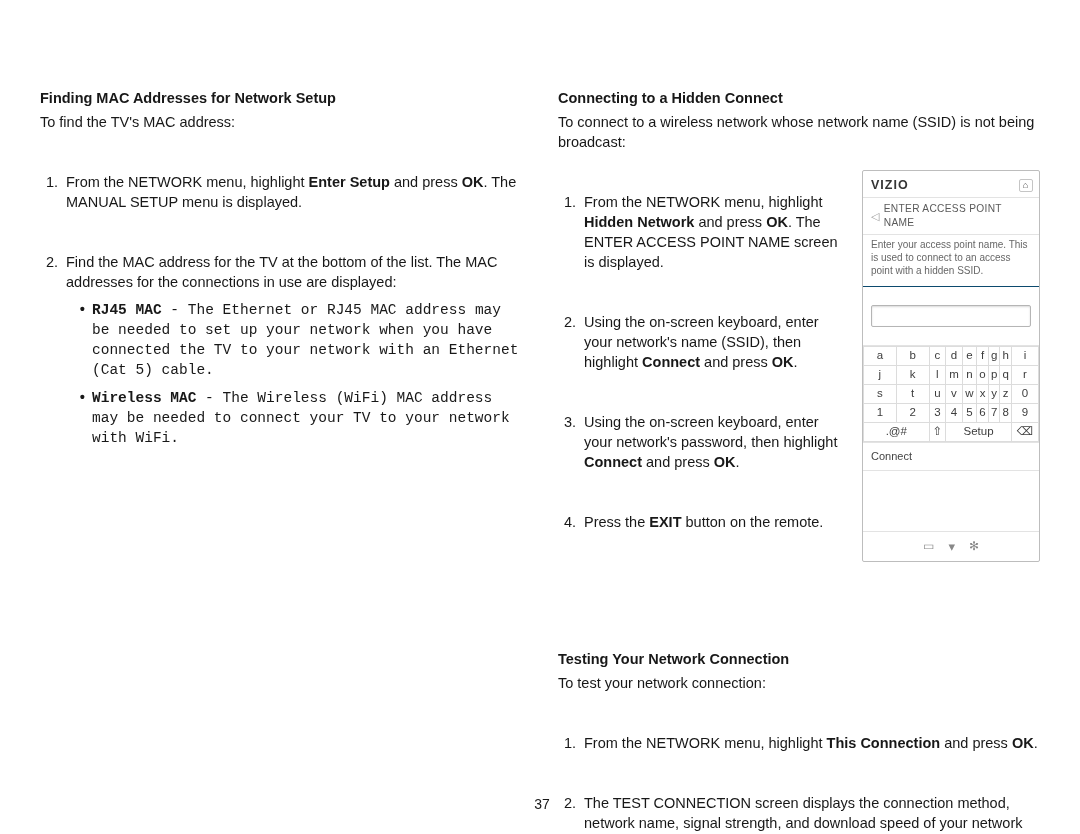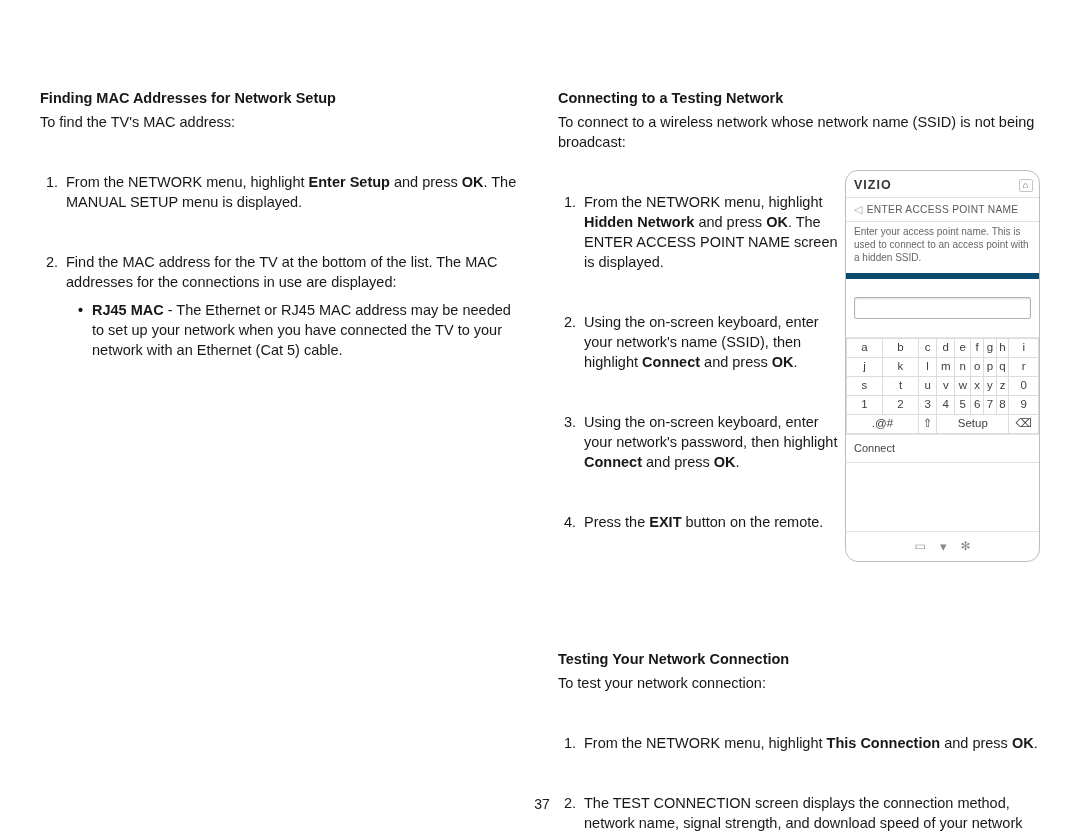--- a/index.html
+++ b/index.html
@@ -15,34 +15,34 @@
     position: relative;
   }
   .columns { display: flex; gap: 36px; }
   .left-col { width: 488px; }
   .right-col { width: 488px; position: relative; }
   h3 { font-weight: 700; font-size: 14.5px; margin-bottom: 4px; }
   p { margin-bottom: 12px; }
   ol { list-style: decimal; padding-left: 22px; margin-bottom: 12px; }
   ol > li { margin-bottom: 8px; padding-left: 4px; margin-top: 40px; }
   ul.sub { list-style: none; padding-left: 12px; margin-top: 8px; }
-  ul.sub > li { position: relative; padding-left: 14px; margin-bottom: 8px; }
+  ul.sub > li { position: relative; padding-left: 14px; margin-bottom: 8px; font-family: Liberation Mono, monospace; }
   ul.sub > li::before { content: "•"; position: absolute; left: 0; top: 0; font-weight: 700; }
   .narrow-ol { width: 280px; }
   .page-num { position: absolute; bottom: 20px; left: 4px; right: 0; text-align: center; font-size: 14px; }
 
   
   .vizio-box {
     position: absolute;
     top: 82px;
     right: 0px;
-    width: 195px;
+    width: 178px;
     height: 392px;
     border: 1px solid #bdbdbd;
-    border-radius: 13px;
+    border-radius: 2px;
     font-family: Arial, Helvetica, sans-serif;
     font-size: 11px;
     color: #444;
     background: #fff;
   }
   .vz-header {
     display: flex; align-items: center; justify-content: space-between;
     padding: 6px 6px 3px 8px;
     border-bottom: 1px solid #e3e3e3;
     font-family: Arial Black, Arial, sans-serif;
@@ -56,21 +56,21 @@
     display: flex; align-items: center; justify-content: center; font-size: 9px;
   }
   .vz-title {
     display: flex; align-items: center; gap: 4px;
     padding: 4px 8px; border-bottom: 1px solid #e3e3e3;
     font-size: 10.2px; letter-spacing: .3px; color: #5a5a5a;
   }
   .vz-back { font-size: 11px; color: #999; }
   .vz-hint {
     padding: 4px 8px 8px 8px; font-size: 10px; color: #676767; line-height: 1.28;
-    border-bottom: 6px solid #0c4a6e;
+    border-bottom: 1px solid #0c4a6e;
   }
   .vz-inputwrap { padding: 18px 8px; border-bottom: 1px solid #e3e3e3; }
   .vz-input {
     width: 100%; height: 22px; border: 1px solid #b5b5b5; box-shadow: inset 0 1px 2px rgba(0,0,0,.15);
     border-radius: 2px;
   }
   .vz-kb { border-collapse: collapse; width: 100%; }
   .vz-kb td {
     border: 1px solid #dcdcdc; text-align: center; height: 19px;
     font-size: 11.5px; color: #3d3d3d; vertical-align: middle;
@@ -99,27 +99,30 @@
     <ol>
       <li>
         <span>From the NETWORK menu, highlight </span><b>Enter Setup</b><span> and press </span><b>OK</b><span>. The MANUAL SETUP menu is displayed.</span>
       </li>
       <li>
         <span>Find the MAC address for the TV at the bottom of the list. The MAC addresses for the connections in use are displayed:</span>
         <ul class="sub">
           <li>
             <b>RJ45 MAC</b><span> - The Ethernet or RJ45 MAC address may be needed to set up your network when you have connected the TV to your network with an Ethernet (Cat 5) cable.</span>
           </li>
+          <li>
+            <b>Wireless MAC</b><span> - The Wireless (WiFi) MAC address may be needed to connect your TV to your network with WiFi.</span>
+          </li>
         </ul>
       </li>
     </ol>
   </div>
 
   <div class="right-col">
-    <h3>Connecting to a Testing Network</h3>
+    <h3>Connecting to a Hidden Connect</h3>
     <p>To connect to a wireless network whose network name (SSID) is not being broadcast:</p>
     <ol class="narrow-ol">
       <li>
         <span>From the NETWORK menu, highlight </span><b>Hidden Network</b><span> and press </span><b>OK</b><span>. The ENTER ACCESS POINT NAME screen is displayed.</span>
       </li>
       <li>
         <span>Using the on-screen keyboard, enter your network's name (SSID), then highlight </span><b>Connect</b><span> and press </span><b>OK</b><span>.</span>
       </li>
       <li>
         <span>Using the on-screen keyboard, enter your network's password, then highlight </span><b>Connect</b><span> and press </span><b>OK</b><span>.</span>

